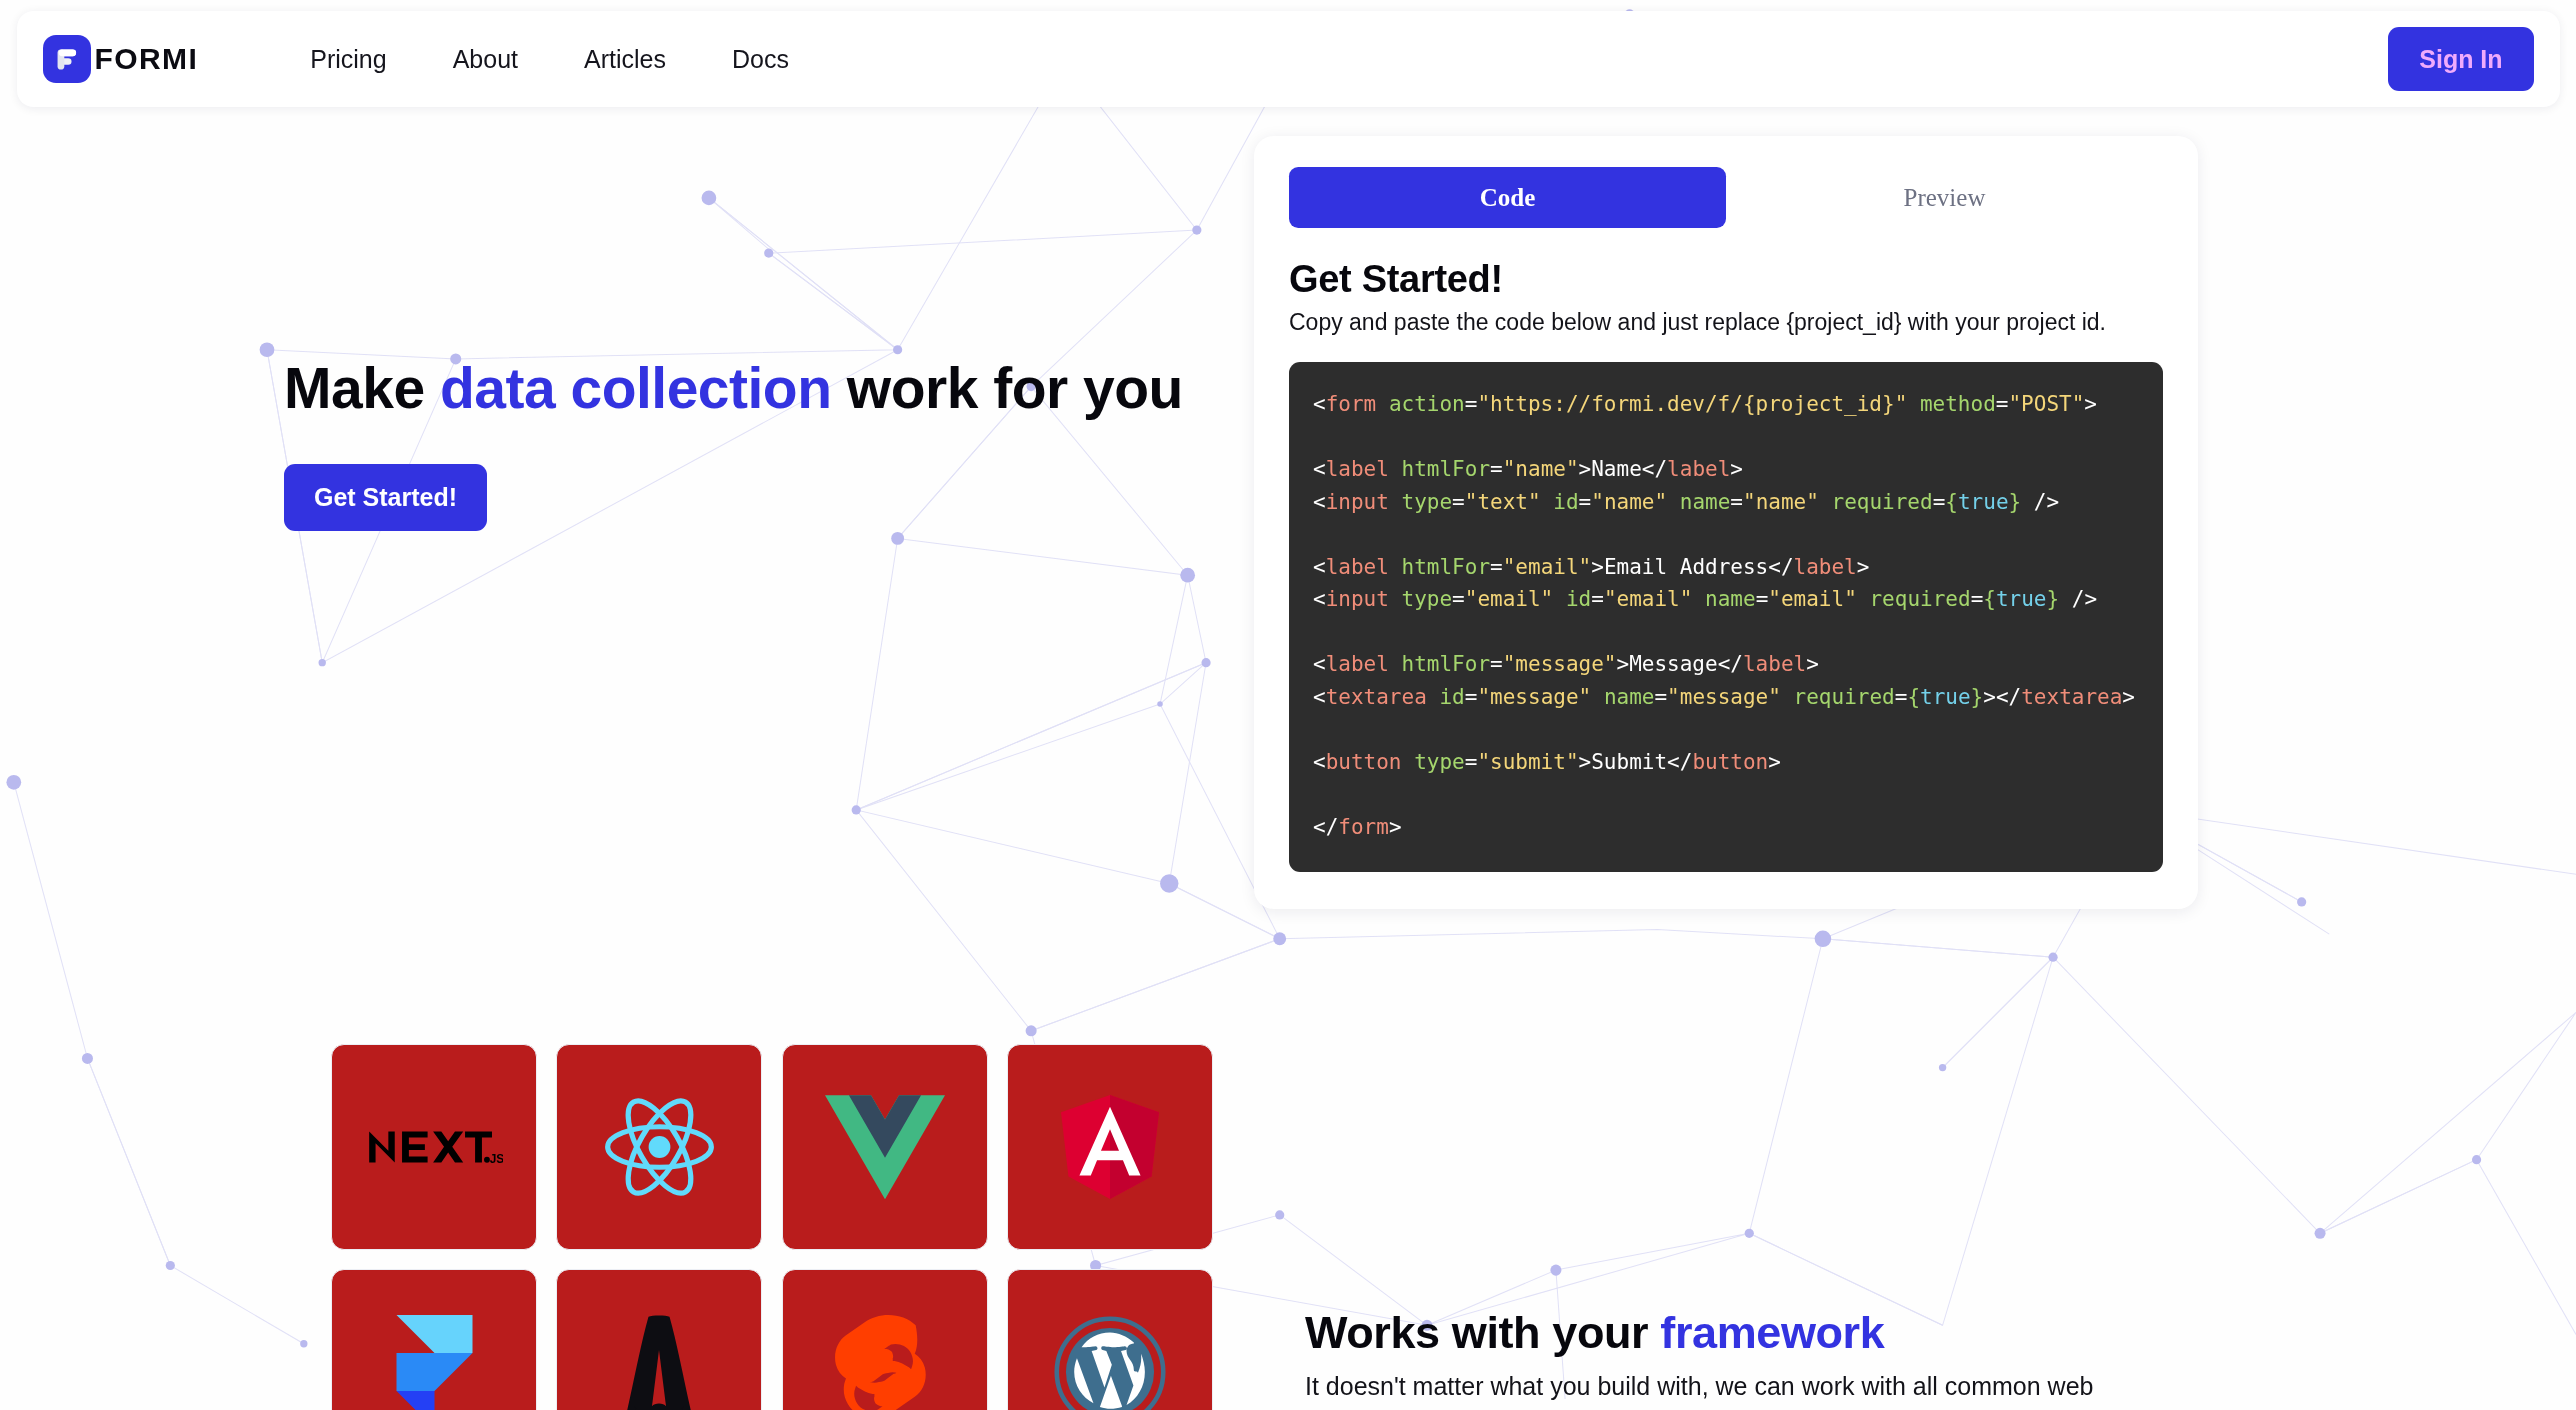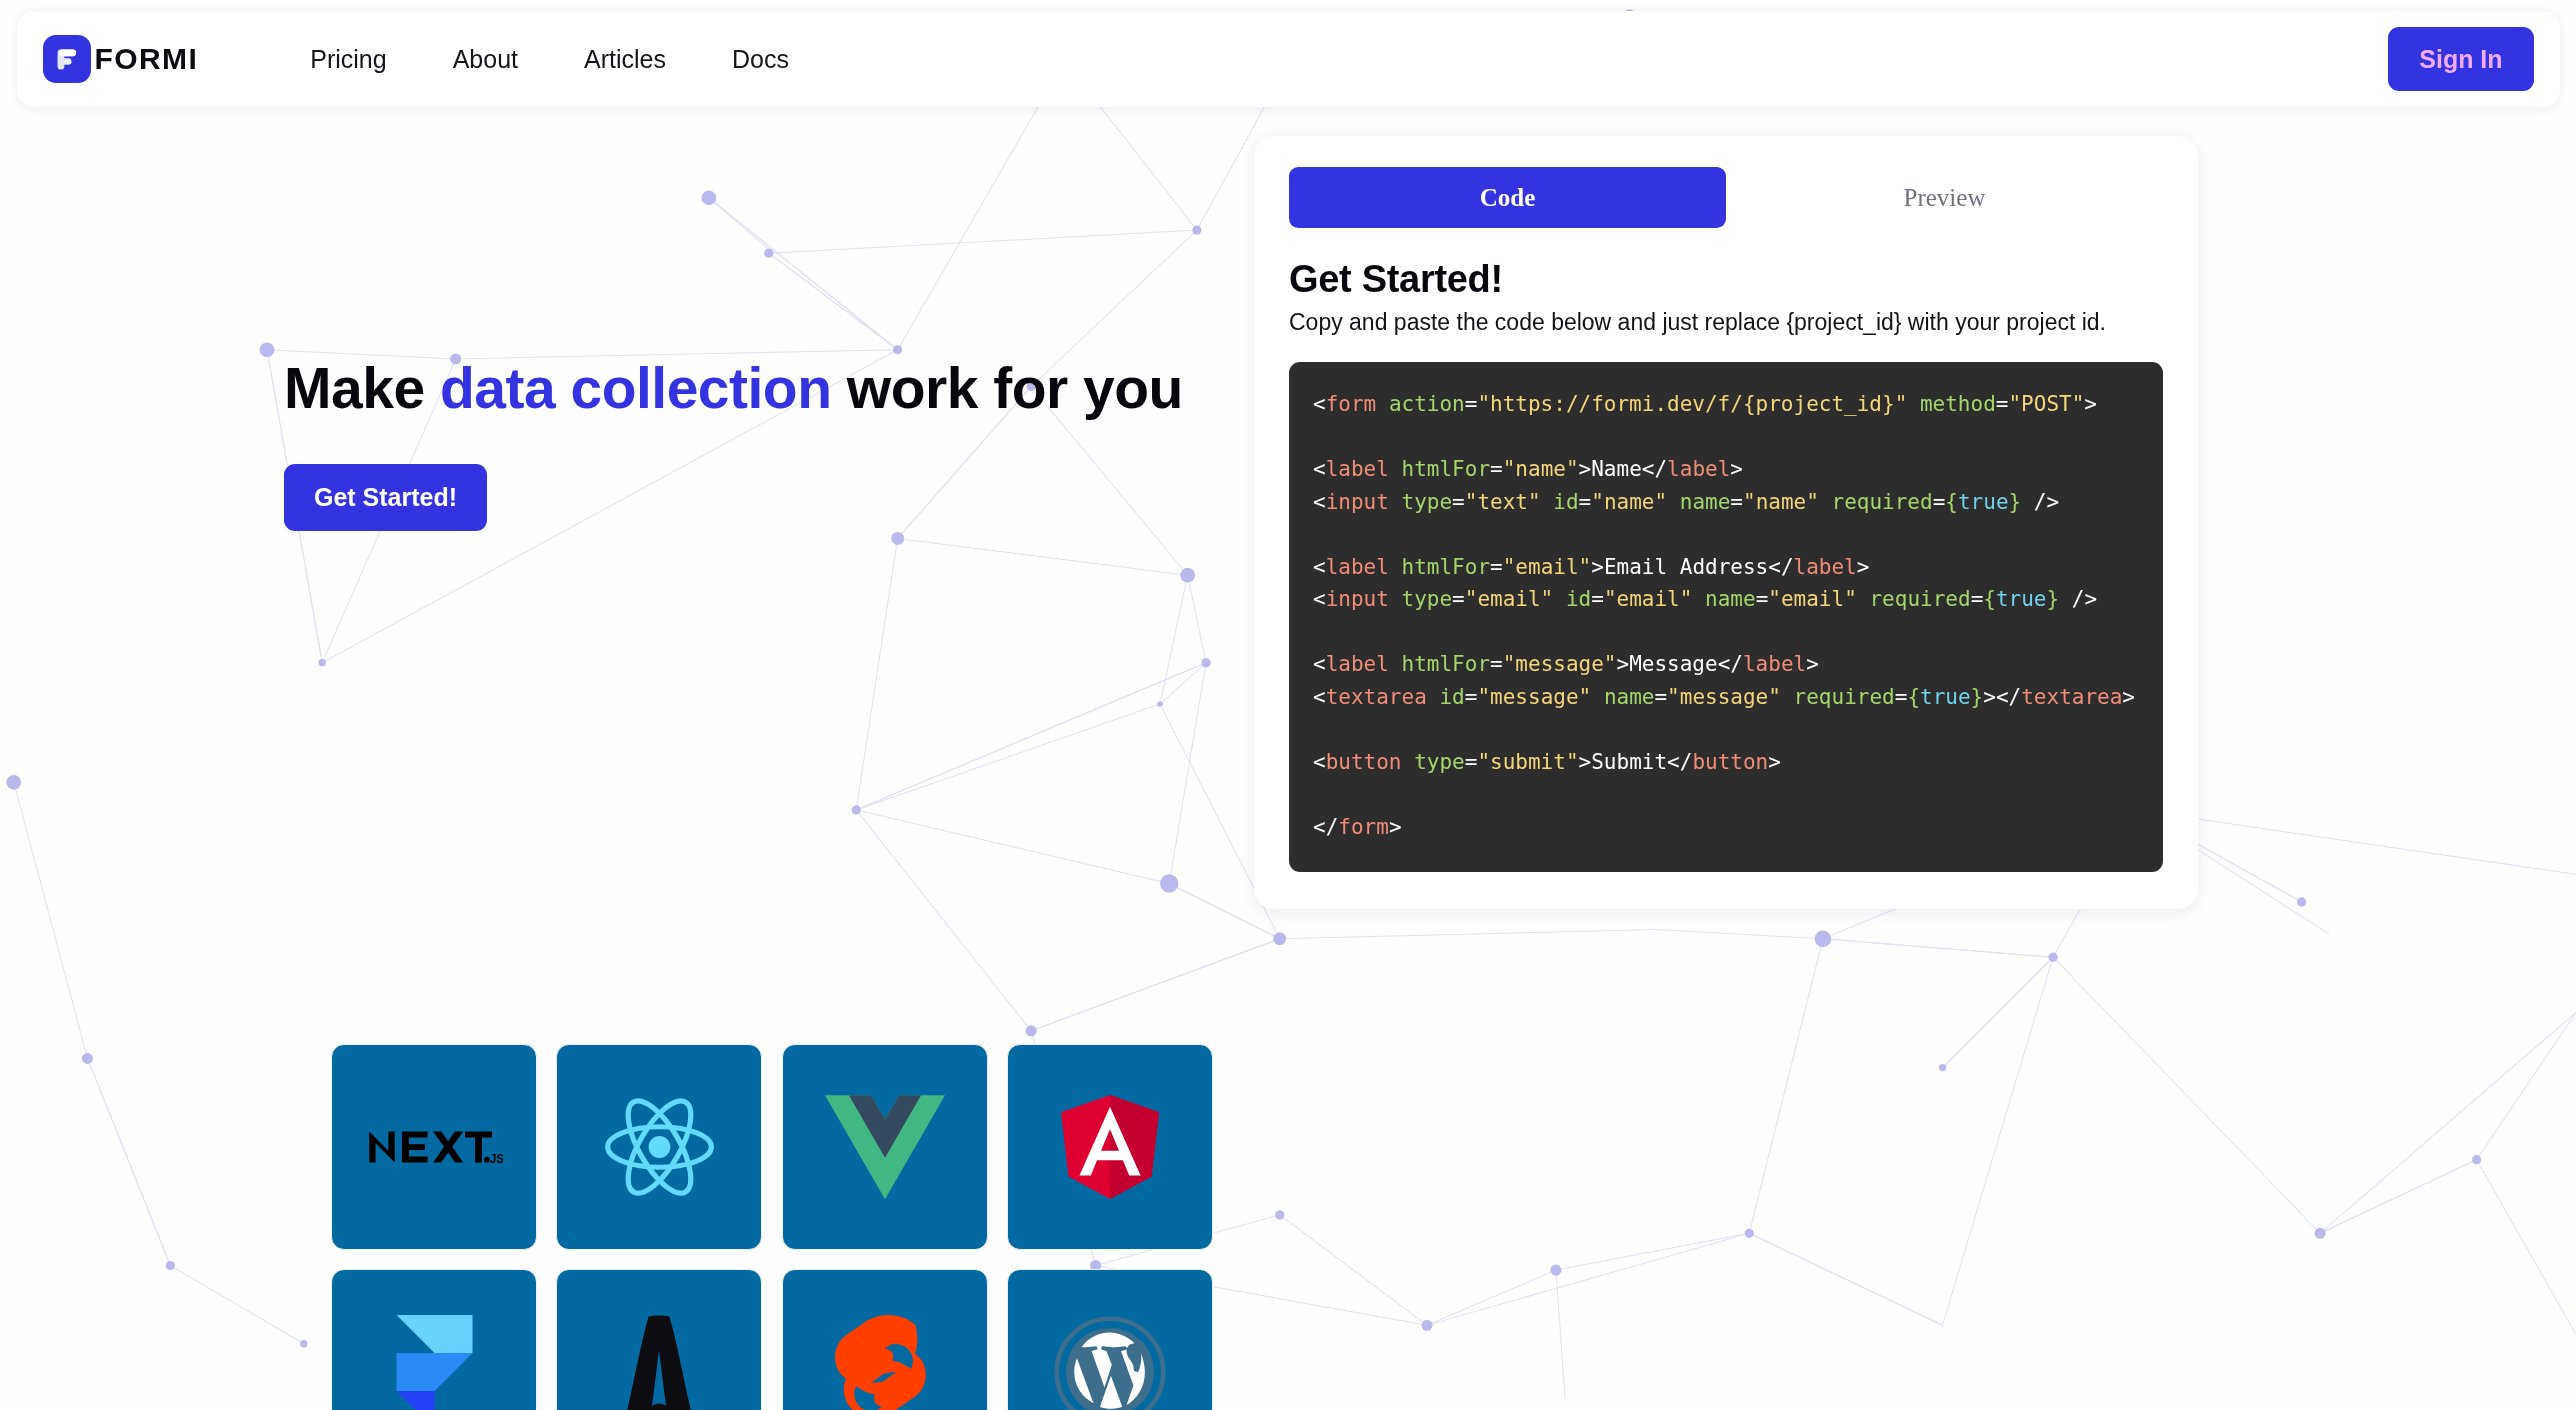--- a/index.html
+++ b/index.html
@@ -203,21 +203,21 @@
     position: absolute;
     left: 331px;
     top: 1044px;
     display: grid;
     grid-template-columns: repeat(4, 206px);
     grid-auto-rows: 206px;
     gap: 19.3px;
     z-index: 10;
   }
   .logo-card {
-    background: #0369a1;
+    background: #b91c1c;
     border: 0.9px solid #eceef4;
     border-radius: 13px;
     display: flex;
     align-items: center;
     justify-content: center;
     cursor: pointer;
   }
   .logo-card svg { display: block; }
 
   
@@ -460,15 +460,19 @@
       <span>
         <svg width="112" height="112" viewBox="0 0 122 122">
           <circle cx="61" cy="61" r="58" fill="none" stroke="#3e6e8e" stroke-width="5"></circle>
           <circle cx="61" cy="61" r="48" fill="#3e6e8e"></circle>
           <path d="M22 61 C22 76 31 89 43 95 L25 46 C23 51 22 56 22 61 Z M87 59 C87 54 85 51 83 48 C81 45 79 42 79 38 C79 34 82 30 87 30 L87 29 C79 22 70 18 61 18 C48 18 37 24 30 34 L33 34 C38 34 45 33 45 33 C48 33 48 37 46 37 L41 38 L55 78 L63 53 L57 38 L53 37 C51 37 51 33 53 33 C53 33 61 34 65 34 C70 34 77 33 77 33 C80 33 80 37 78 37 L73 38 L87 77 L91 64 C93 58 87 62 87 59 Z M62 65 L50 99 C54 100 58 101 61 101 C66 101 70 100 74 99 L74 98 Z M95 41 L95 46 C95 51 94 56 91 63 L79 97 C91 90 99 77 99 61 C99 54 97 47 95 41 Z" fill="#ffffff"></path>
         </svg>
       </span>
     </div>
   </div>
 
+  <div id="works-section">
+    <h2 id="works-title"><span>Works with your </span><span class="accent">framework</span></h2>
+    <p id="works-desc">It doesn't matter what you build with, we can work with all common web</p>
+  </div>
 
 </div>
 
 
 </body></html>

